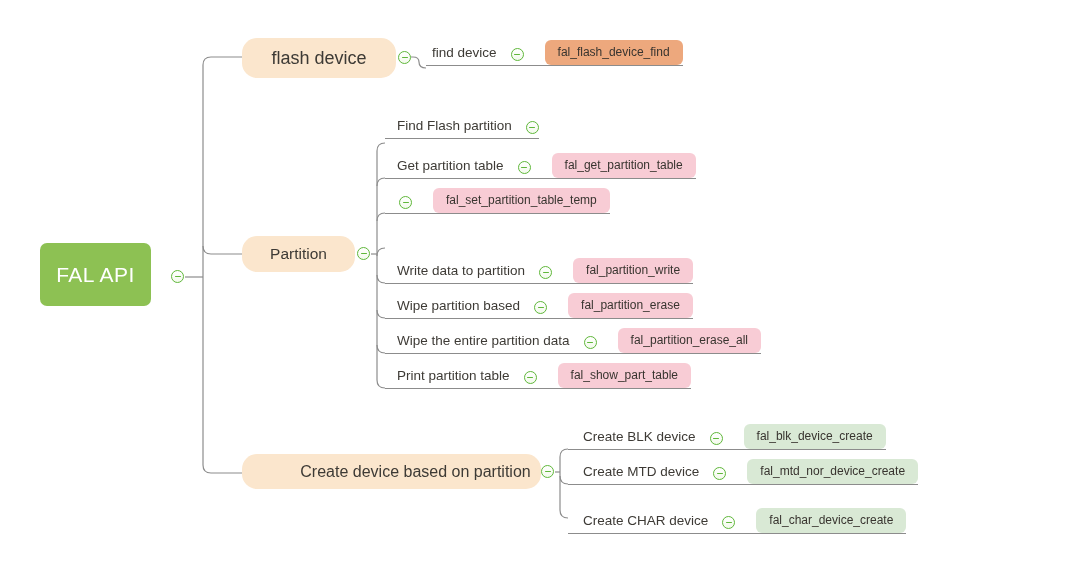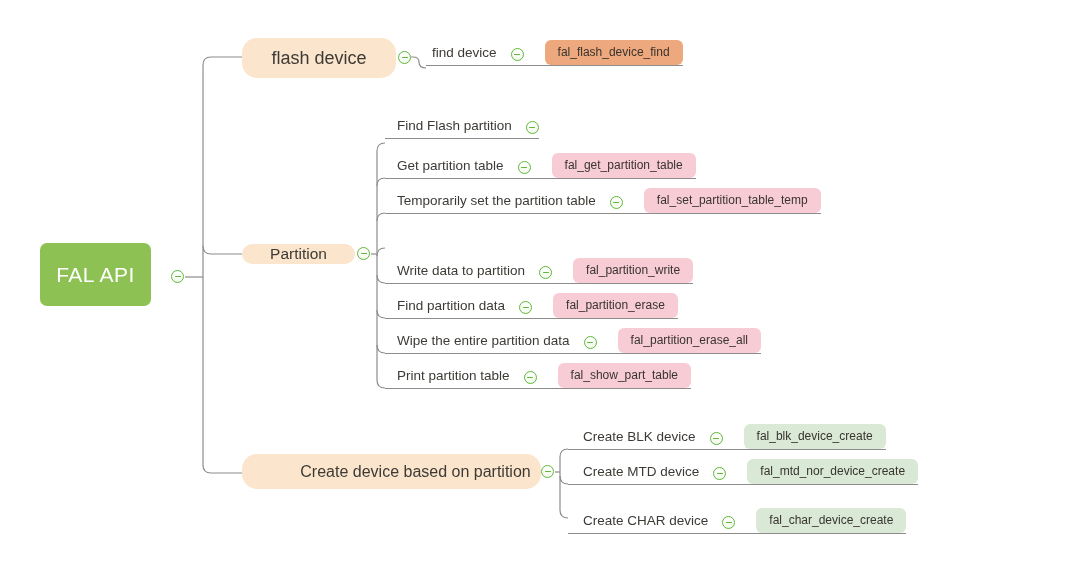--- a/index.html
+++ b/index.html
@@ -41,21 +41,21 @@
 
   
   .branch-node {
     position: absolute;
     background: var(--branch-bg, #fbe6cd);
     color: var(--branch-text, #3d3a35);
     border-radius: 15px;
     display: flex; align-items: center; justify-content: center;
   }
   .branch-flash   { left: 242px; top: 38px;  width: 154px; height: 40px; font-size: 18px; }
-  .branch-part    { left: 242px; top: 236px; width: 113px; height: 20px; font-size: 15.5px; margin-top: 8px; }
+  .branch-part    { left: 242px; top: 236px; width: 113px; height: 36px; font-size: 15.5px; }
   .branch-create  { left: 242px; top: 454px; width: 299px; height: 35px; font-size: 16px; padding-left: 48px; }
 
   
   .collapse {
     width: 13px; height: 13px;
     border: 1px solid var(--collapse-green, #5fb73a);
     border-radius: 50%;
     background: linear-gradient(180deg, #ffffff 0%, var(--collapse-fill, #f3faec) 100%);
     position: relative;
     display: inline-block;
@@ -164,31 +164,30 @@
   <div class="leaf-row" style="left:385px; top:118px;">
     <span class="leaf-label pl-part">Find Flash partition</span>
     <span class="collapse"></span>
   </div>
   <div class="leaf-row" style="left:385px; top:153px;">
     <span class="leaf-label pl-part">Get partition table</span>
     <span class="collapse"></span>
     <span class="leaf-box leaf-pink">fal_get_partition_table</span>
   </div>
   <div class="leaf-row" style="left:385px; top:188px;">
-    <span class="leaf-label pl-part">Temporarily set the partition table</span>
     <span class="collapse"></span>
     <span class="leaf-box leaf-pink">fal_set_partition_table_temp</span>
   </div>
   <div class="leaf-row" style="left:385px; top:258px;">
     <span class="leaf-label pl-part">Write data to partition</span>
     <span class="collapse"></span>
     <span class="leaf-box leaf-pink">fal_partition_write</span>
   </div>
   <div class="leaf-row" style="left:385px; top:293px;">
-    <span class="leaf-label pl-part">Find partition data</span>
+    <span class="leaf-label pl-part">Wipe partition based</span>
     <span class="collapse"></span>
     <span class="leaf-box leaf-pink">fal_partition_erase</span>
   </div>
   <div class="leaf-row" style="left:385px; top:328px;">
     <span class="leaf-label pl-part">Wipe the entire partition data</span>
     <span class="collapse"></span>
     <span class="leaf-box leaf-pink">fal_partition_erase_all</span>
   </div>
   <div class="leaf-row" style="left:385px; top:363px;">
     <span class="leaf-label pl-part">Print partition table</span>

